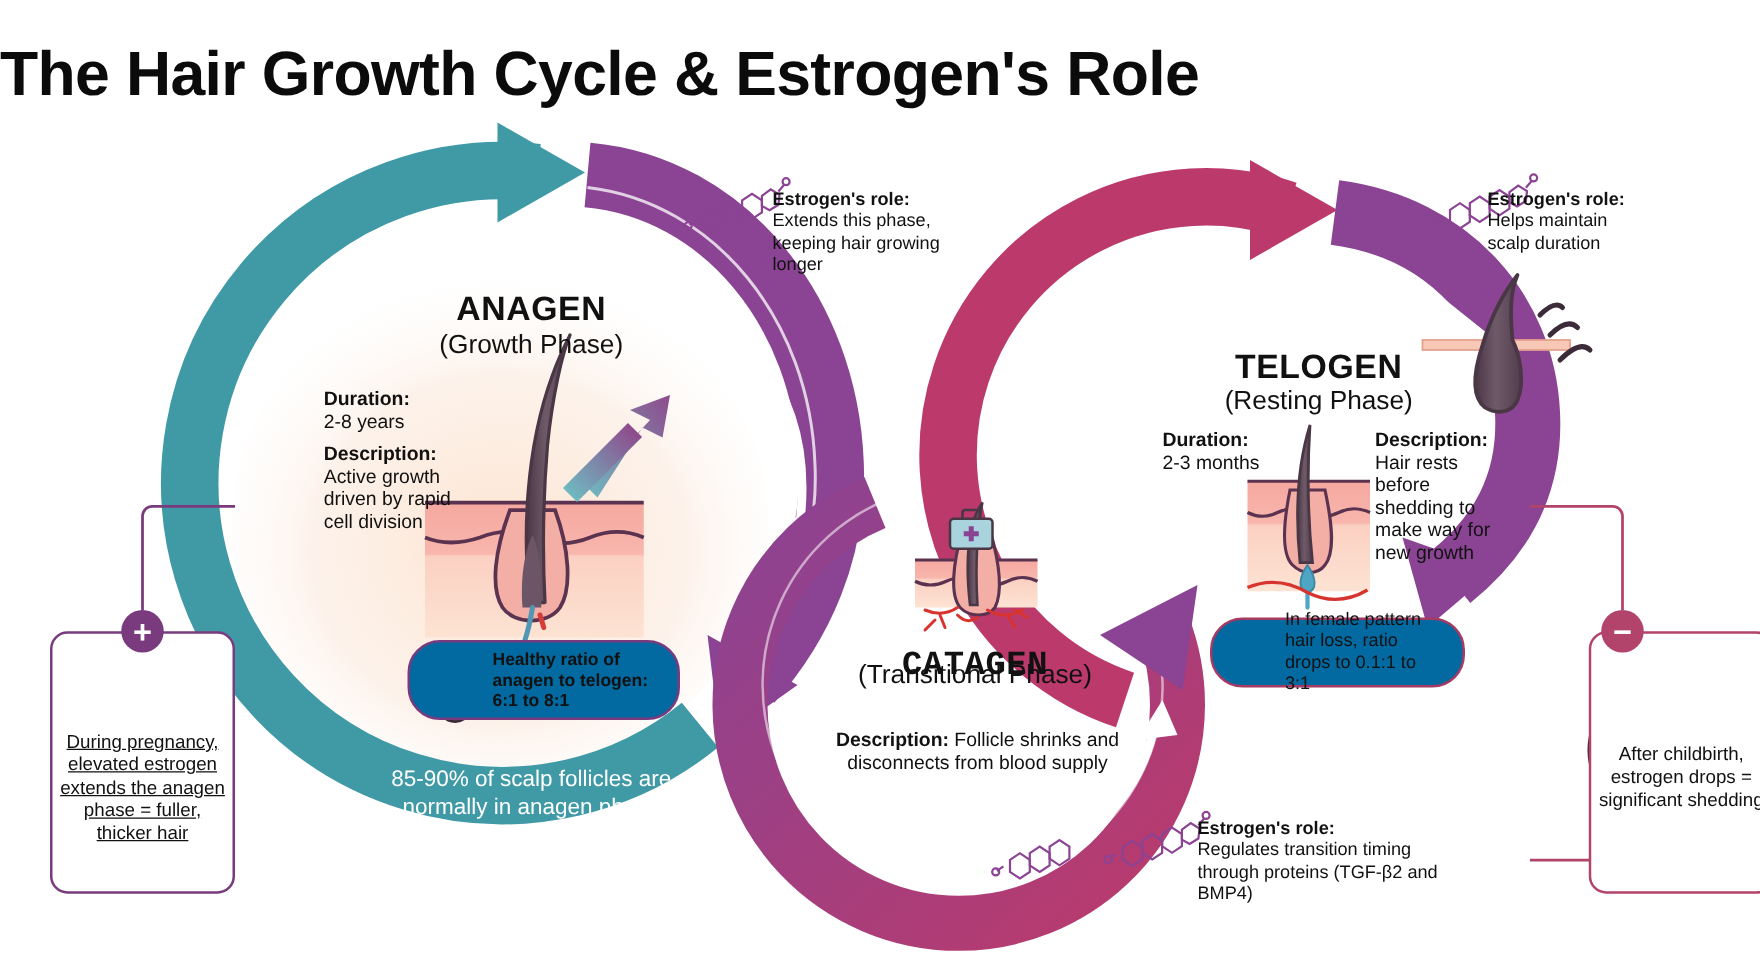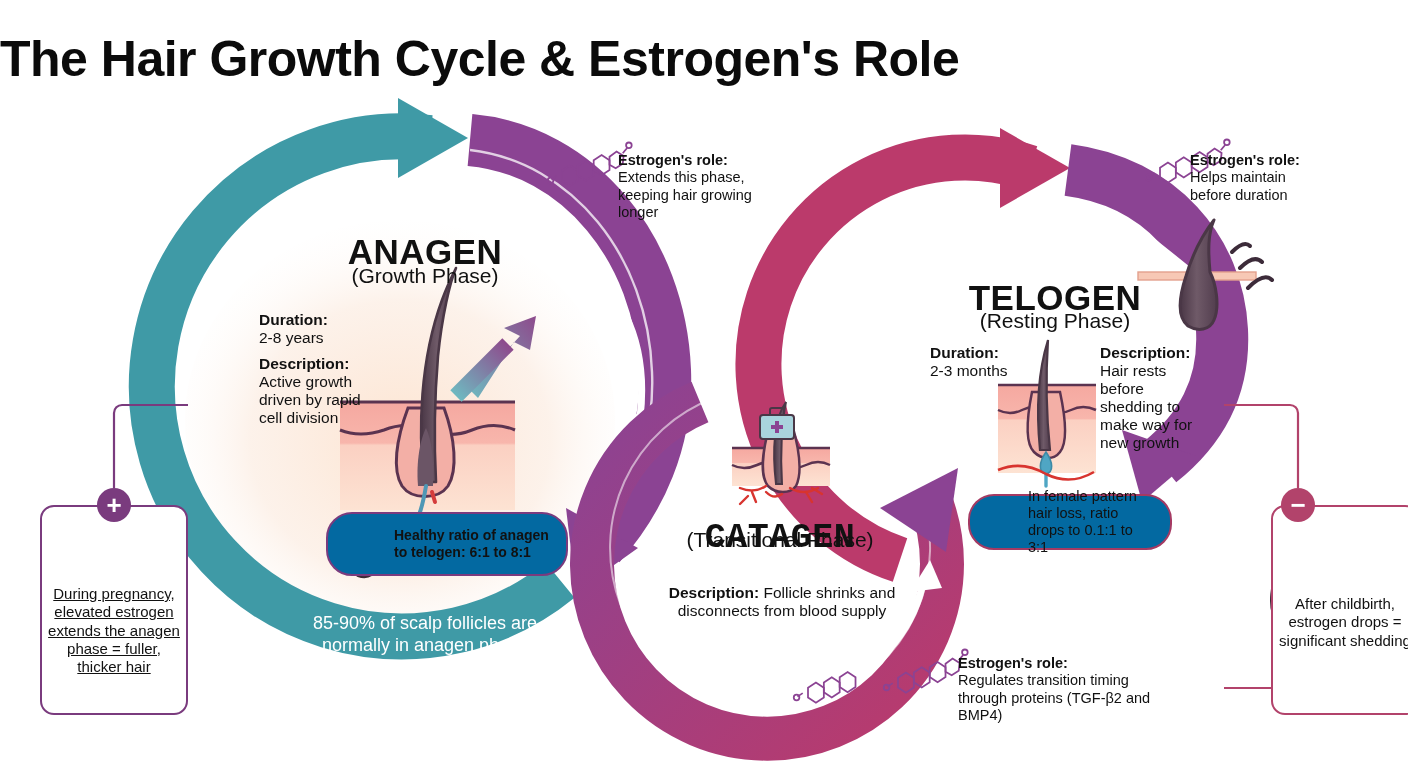--- a/index.html
+++ b/index.html
@@ -3,21 +3,21 @@
 <meta charset="utf-8">
 <style>
   html,body{margin:0;padding:0;background:#ffffff;}
   body{width:1408px;height:768px;position:relative;overflow:hidden;
        font-family:"Liberation Sans","DejaVu Sans",sans-serif;color:#111;}
   #stage{position:absolute;left:0;top:0;width:1408px;height:768px;}
   svg.layer{position:absolute;left:0;top:0;width:1408px;height:768px;overflow:visible;}
   .txt{position:absolute;}
   .title{left:0;top:30px;width:1408px;font-size:50px;font-weight:bold;
          letter-spacing:-0.5px;color:#0b0b0b;}
-  .phase-name{font-size:35px;font-weight:bold;letter-spacing:0.5px;color:#111;text-align:center;}
+  .phase-name{font-size:27px;font-weight:bold;letter-spacing:0.5px;color:#111;text-align:center;}
   .phase-sub{font-size:21px;color:#111;text-align:center;}
   .lbl{font-size:15.5px;line-height:1.16;color:#111;}
   .lbl b{font-weight:bold;}
   .erole{font-size:14.5px;line-height:1.2;color:#111;}
   .erole b{font-weight:bold;}
   .white-note{color:#ffffff;font-size:18px;line-height:1.2;text-align:center;}
   .pill{position:absolute;background:#0369a1;border:2px solid #7a3b7e;border-radius:26px;
         display:flex;align-items:center;gap:6px;padding:5px 14px 5px 6px;box-sizing:border-box;}
   .pill .ptext{font-size:14px;font-weight:bold;line-height:1.18;color:#111;}
   .pill2{border-color:#a53a63;}
@@ -286,21 +286,21 @@
 
   <div class="txt lbl" style="left:259px;top:311px;width:105px;">
     <b>Duration:</b><br>
     <span>2-8 years</span>
   </div>
   <div class="txt lbl" style="left:259px;top:355px;width:102px;">
     <b>Description:</b><br>
     <span>Active growth driven by rapid cell division</span>
   </div>
 
-  <div class="pill" style="left:326px;top:512px;width:242px;height:64px;">
+  <div class="pill" style="left:326px;top:512px;width:218px;height:64px;">
     <span style="width:54px;flex:none;"></span>
     <span class="ptext">Healthy ratio of anagen to telogen: 6:1 to 8:1</span>
   </div>
 
   <div class="txt white-note" style="left:300px;top:613px;width:250px;">85-90% of scalp follicles are normally in anagen phase</div>
 
   <div class="txt phase-name" style="left:655px;top:518px;width:250px;font-family:Liberation Mono, monospace;">CATAGEN</div>
   <div class="txt phase-sub" style="left:655px;top:528px;width:250px;">(Transitional Phase)</div>
   <div class="txt lbl" style="left:659px;top:584px;width:246px;text-align:center;">
     <b>Description:</b>
@@ -323,21 +323,21 @@
     <span class="ptext">In female pattern hair loss, ratio drops to 0.1:1 to 3:1</span>
   </div>
 
   <div class="txt erole" style="left:618px;top:152px;width:160px;">
     <b>Estrogen's role:</b><br>
     <span>Extends this phase, keeping hair growing longer</span>
   </div>
 
   <div class="txt erole" style="left:1190px;top:152px;width:132px;">
     <b>Estrogen's role:</b><br>
-    <span>Helps maintain before duration</span>
+    <span>Helps maintain scalp duration</span>
   </div>
 
   <div class="txt erole" style="left:958px;top:655px;width:204px;">
     <b>Estrogen's role:</b><br>
     <span>Regulates transition timing through proteins (TGF-β2 and BMP4)</span>
   </div>
 
   <div class="card" style="left:40px;top:505px;width:148px;height:210px;padding-top:78px;text-decoration:underline;">
     <div class="card-text">During pregnancy, elevated estrogen extends the anagen phase = fuller, thicker hair</div>
   </div>

